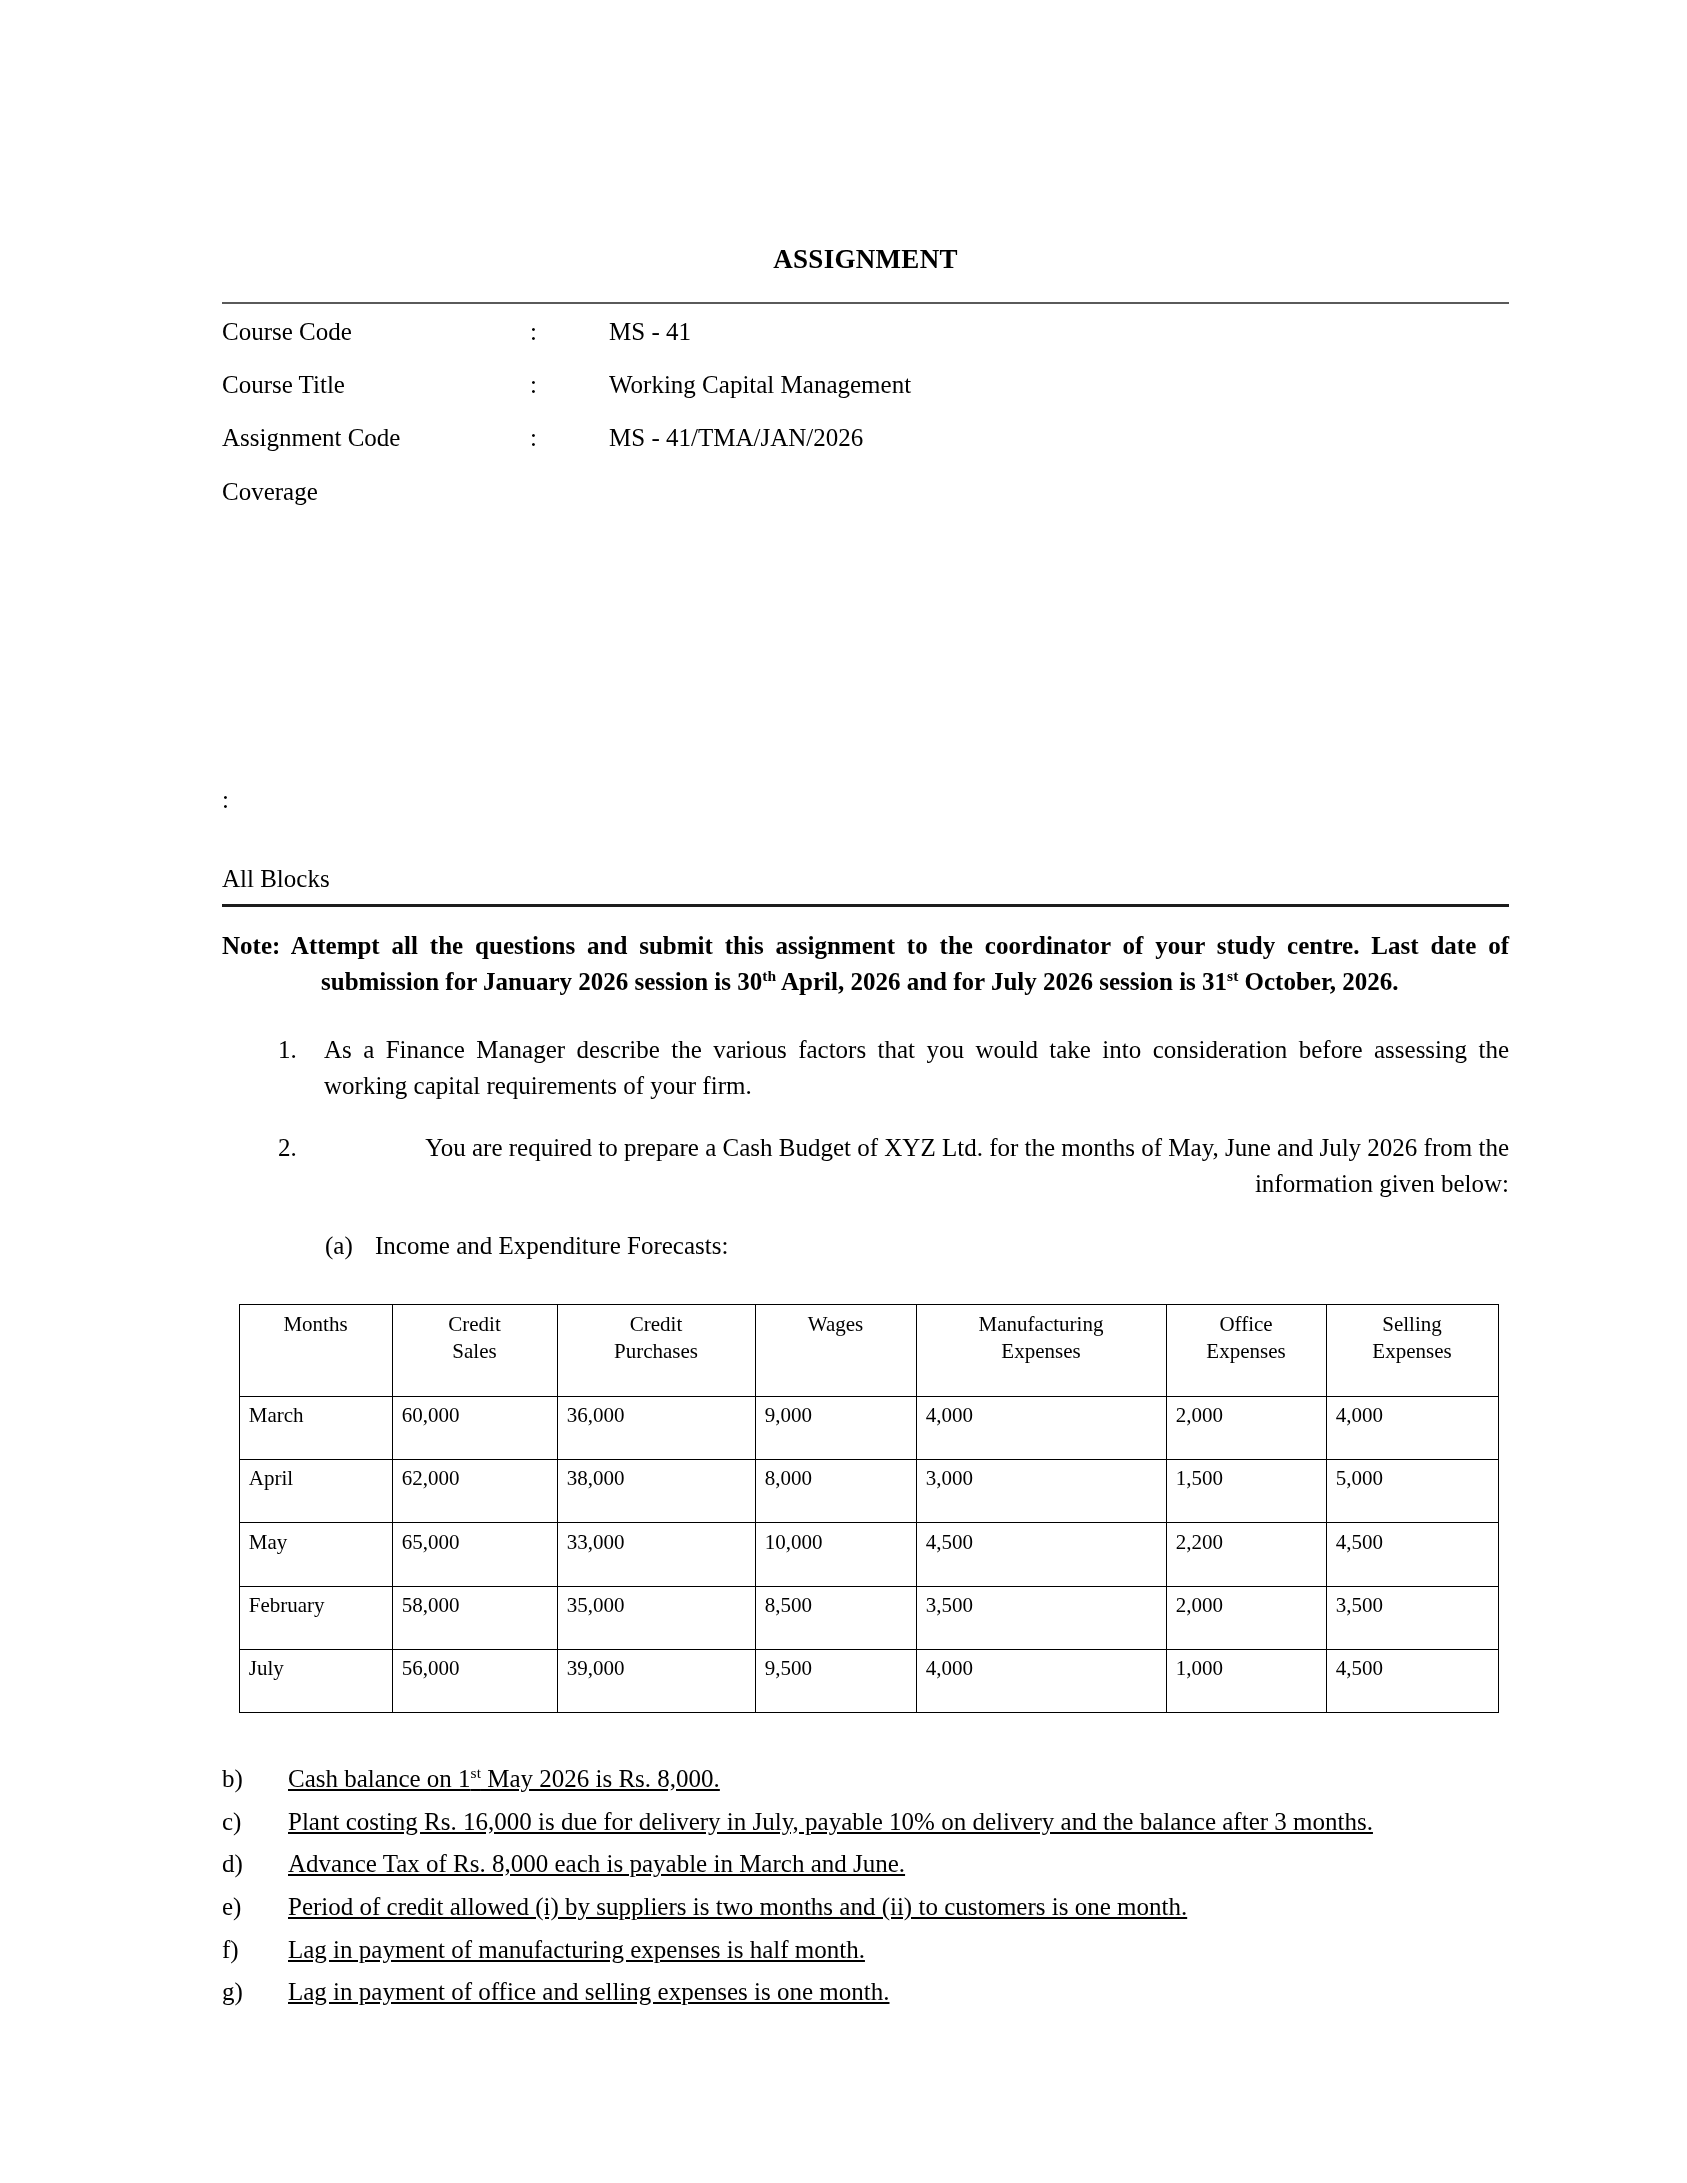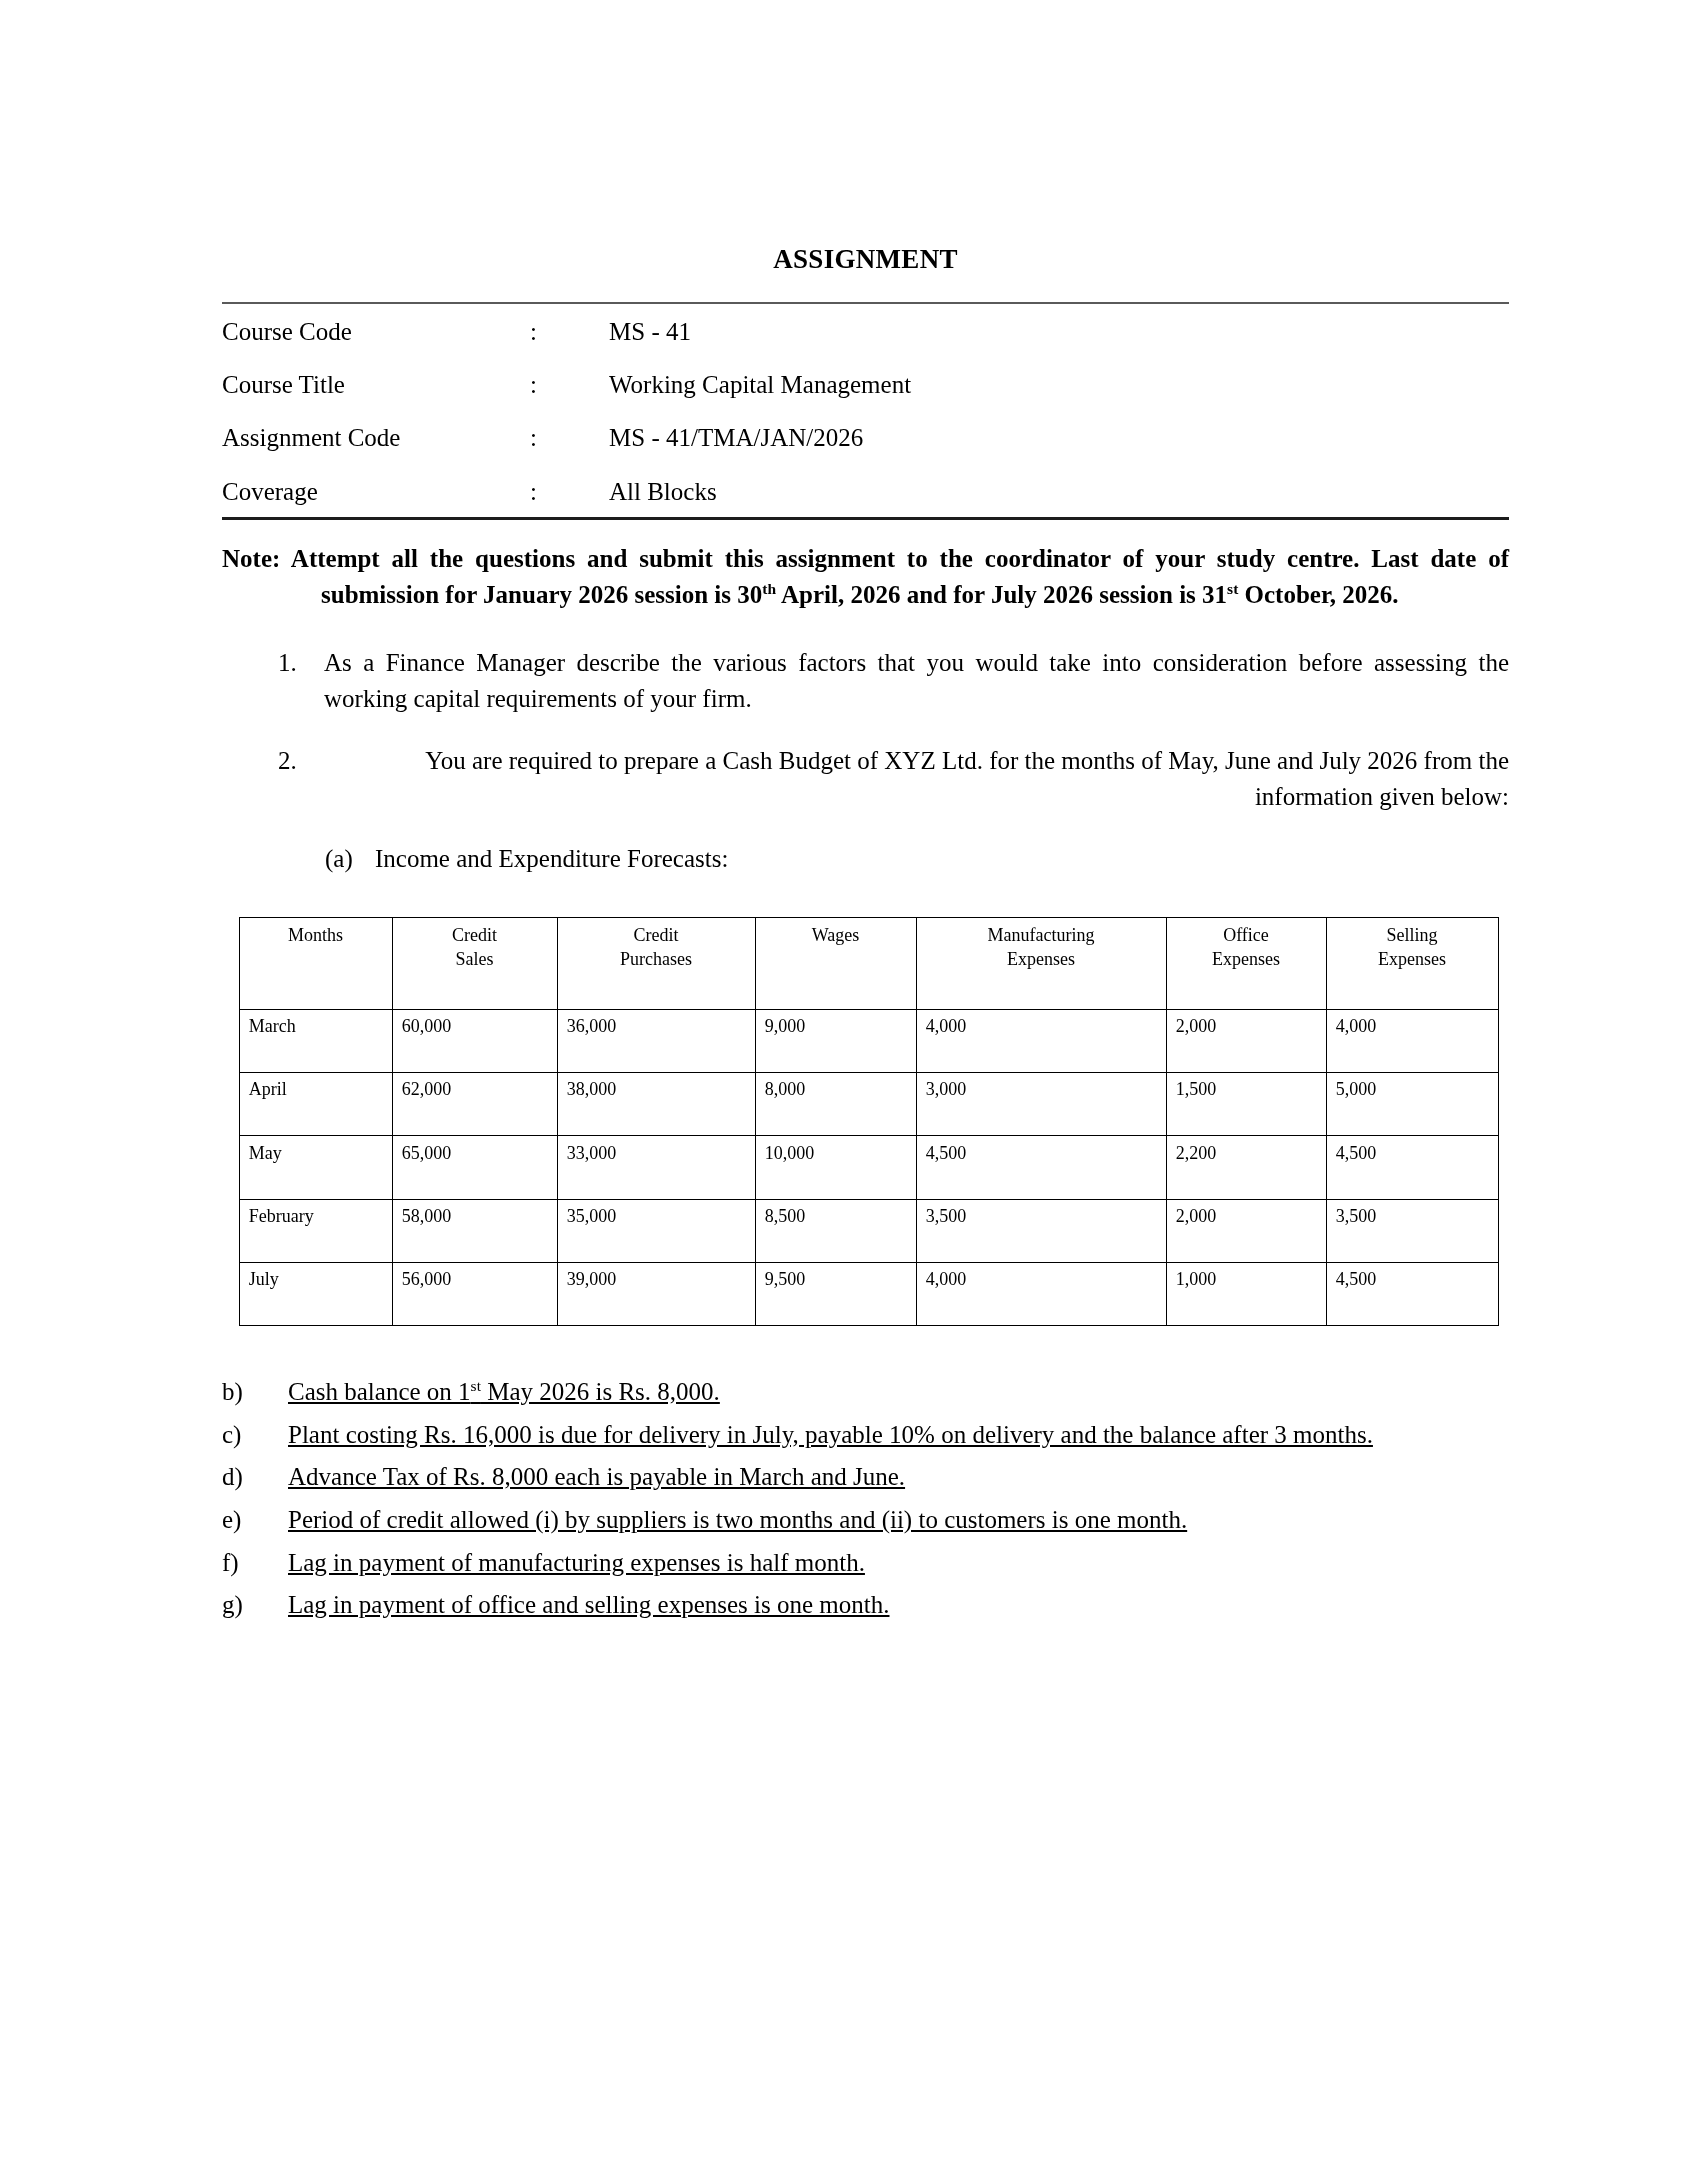--- a/index.html
+++ b/index.html
@@ -64,21 +64,21 @@
     font-size: 0;
   }
   .meta-row {
     display: flex;
     align-items: baseline;
     font-size: 25px;
     font-weight: normal;
     line-height: 1.0;
     margin-bottom: 28.4px;
   }
-  .meta-row:last-child { margin-bottom: 4px; }
+  .meta-row:last-child { margin-bottom: 4px; flex-direction: column; }
   .meta-label { width: 308px; flex: 0 0 308px; }
   .meta-colon { width: 79px; flex: 0 0 79px; }
   .meta-value { flex: 1 1 auto; }
 
   
   .note {
     margin-top: 21px;
     font-size: 25px;
     font-weight: bold;
     line-height: 1.44;
@@ -127,21 +127,21 @@
 
   
   .table-wrap {
     margin-top: 40px;
     padding-left: 16.5px;
   }
   table.forecast {
     border-collapse: collapse;
     width: 1260px;
     table-layout: fixed;
-    font-size: 18px;
+    font-size: 21px;
   }
   table.forecast th,
   table.forecast td {
     border: 1.3px solid #000000;
     vertical-align: top;
     padding: 5.3px 9.3px 0 9.3px;
     line-height: 1.32;
     font-weight: normal;
   }
   table.forecast thead th {

